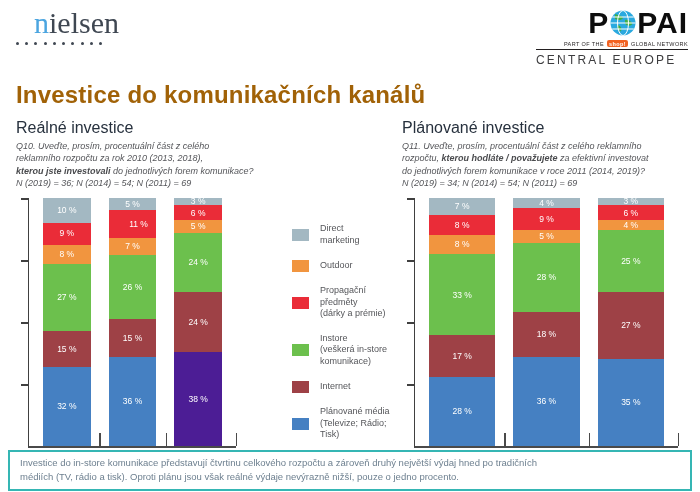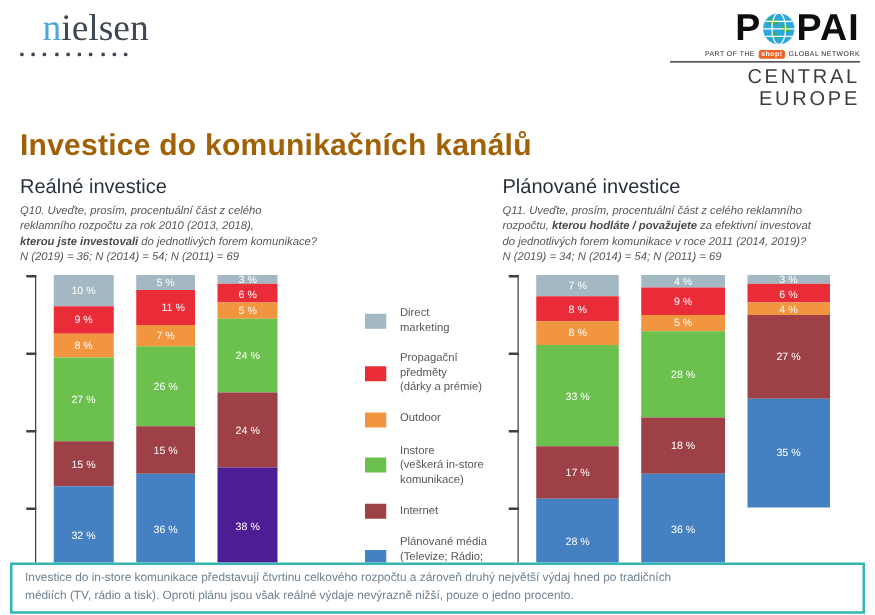--- a/index.html
+++ b/index.html
@@ -16,21 +16,21 @@
   .nielsen-word { font-family:"Liberation Serif", serif; font-size:30px; line-height:1; color:#3f4752;margin-left:18px; }
   .nielsen-word .n-blue { color:#4ba5e0; }
   .nielsen-dots { display:flex; justify-content:space-between; width:86px; margin-top:4px; }
   .nielsen-dots i { width:3px; height:3px; border-radius:50%; background:#3f4752; }
 
   .popai { width:152px; }
   .popai-word { display:flex; align-items:center; justify-content:flex-end; font-weight:bold; font-size:30px; letter-spacing:1px; color:#0d0d0d; line-height:1; }
   .popai-globe { width:26px; height:26px; margin:0 1px; }
   .popai-tagline { display:flex; align-items:center; justify-content:flex-end; gap:3px; font-size:5.5px; letter-spacing:0.4px; color:#231f20; margin-top:2px; padding-bottom:2px; border-bottom:1px solid #231f20; white-space:nowrap; }
   .popai-shop { background:#f26222; color:#fff; font-weight:bold; padding:0.5px 2px; border-radius:2px; }
-  .popai-region { text-align:right; font-size:16px; letter-spacing:2.2px; color:#3d3d3f; margin-top:3px; }
+  .popai-region { text-align:left; font-size:12px; letter-spacing:2.2px; color:#3d3d3f; margin-top:3px; }
 
   
   .page-title { margin:14px 16px 0; font-size:24px; font-weight:bold; color:#a16207; letter-spacing:0.2px; }
 
   
   .main { display:flex; margin:10px 16px 0; }
   .panel-left { width:250px; }
   .legend-col { width:136px; padding:104px 0 0 26px; }
   .panel-right { flex:1; }
 
@@ -198,27 +198,27 @@
     </div>
   </div>
 
   <div class="legend-col">
       <div class="legend-item">
         <span class="swatch" style="background: rgb(163, 184, 194);"></span>
         <span class="legend-label">Direct
 marketing</span>
       </div>
       <div class="legend-item">
+        <span class="swatch" style="background: rgb(241, 149, 63);"></span>
+        <span class="legend-label">Outdoor</span>
+      </div>
+      <div class="legend-item">
         <span class="swatch" style="background: rgb(234, 44, 56);"></span>
         <span class="legend-label">Propagační předměty
 (dárky a prémie)</span>
-      </div>
-      <div class="legend-item">
-        <span class="swatch" style="background: rgb(241, 149, 63);"></span>
-        <span class="legend-label">Outdoor</span>
       </div>
       <div class="legend-item">
         <span class="swatch" style="background: rgb(108, 192, 77);"></span>
         <span class="legend-label">Instore
 (veškerá in-store
 komunikace)</span>
       </div>
       <div class="legend-item">
         <span class="swatch" style="background: rgb(158, 65, 70);"></span>
         <span class="legend-label">Internet</span>
@@ -291,20 +291,23 @@
             <div class="bar">
               <div class="seg" style="height: 3%; background: rgb(163, 184, 194);">
                 <span>3 %</span>
               </div>
               <div class="seg" style="height: 6%; background: rgb(234, 44, 56);">
                 <span>6 %</span>
               </div>
               <div class="seg" style="height: 4%; background: rgb(241, 149, 63);">
                 <span>4 %</span>
               </div>
+              <div class="seg" style="height: 25%; background: rgb(108, 192, 77);">
+                <span>25 %</span>
+              </div>
               <div class="seg" style="height: 27%; background: rgb(158, 65, 70);">
                 <span>27 %</span>
               </div>
               <div class="seg" style="height: 35%; background: rgb(69, 128, 194);">
                 <span>35 %</span>
               </div>
             </div>
           </div>
       </div>
       <div class="cat-labels">

